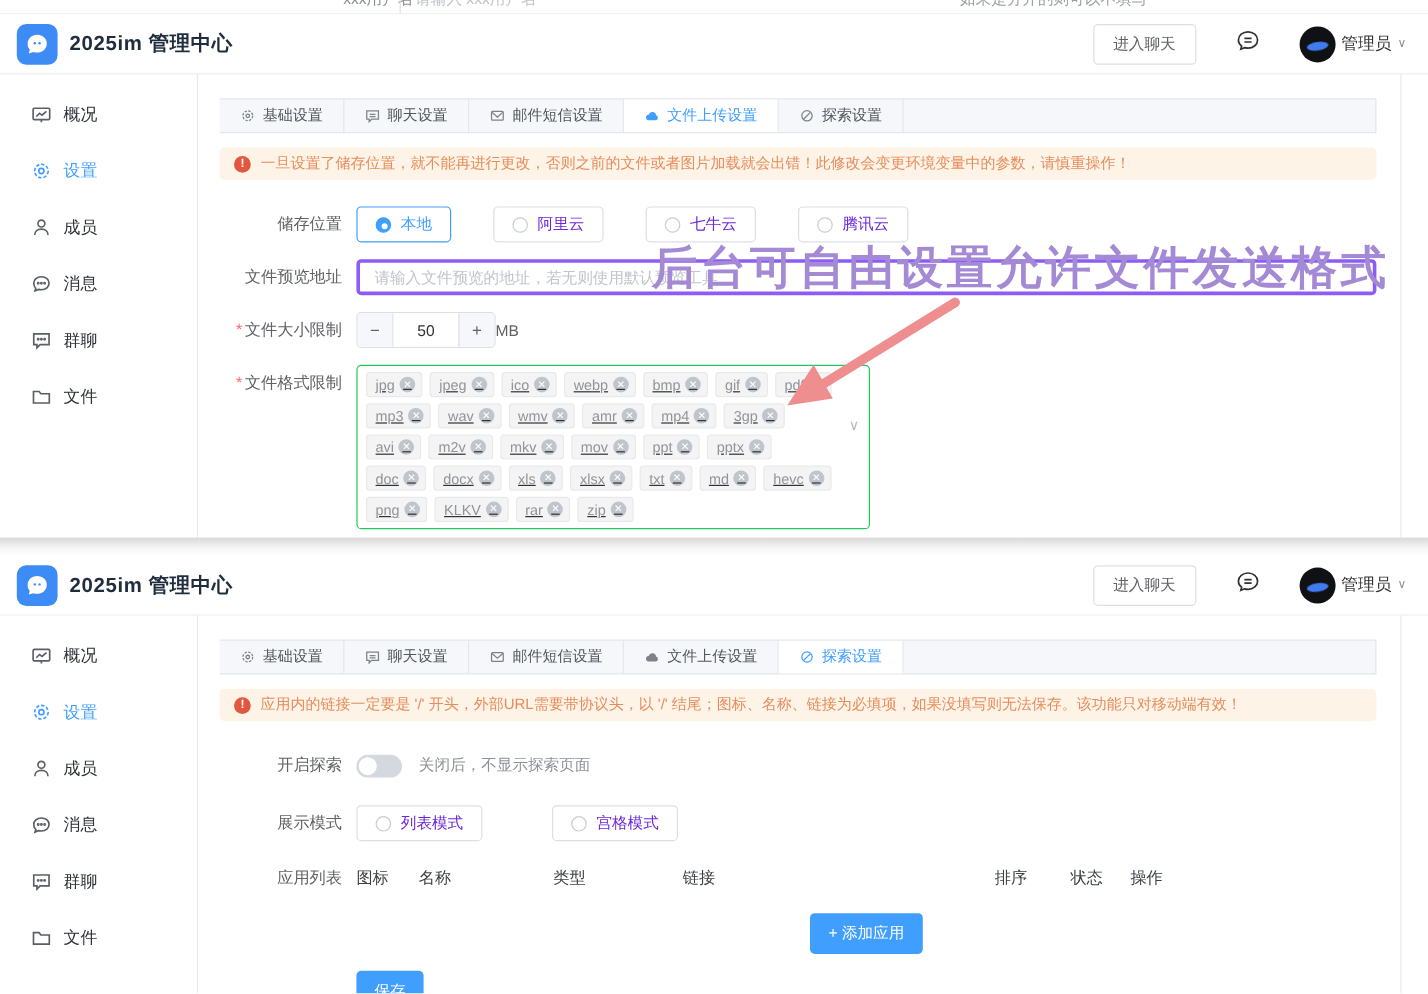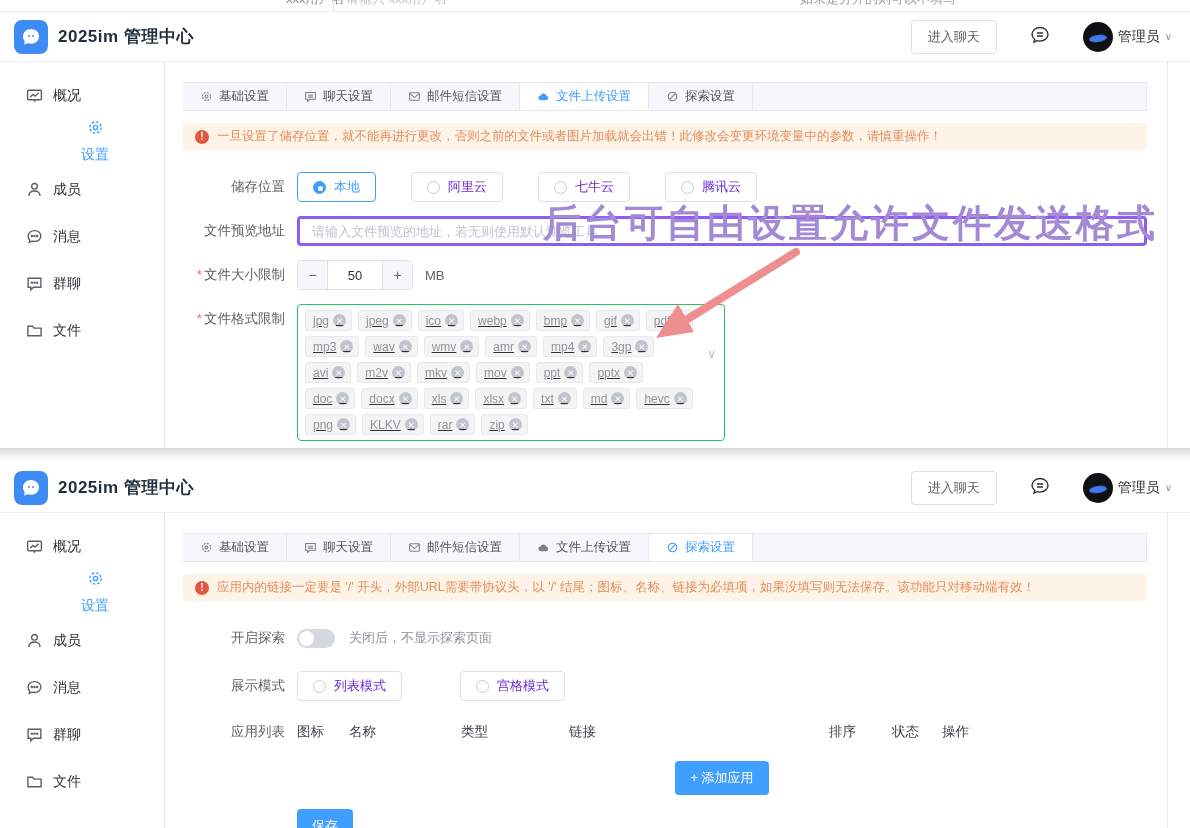--- a/index.html
+++ b/index.html
@@ -37,21 +37,21 @@
   .admin-wrap { display:flex; align-items:center; gap:5px; cursor:pointer; }
   .admin-name { font-size:14px; color:#303133; }
   .caret { font-size:10px; color:#909399; }
 
   
   .body { display:flex; height:calc(100% - 50px); }
   .sidebar { width:165px; border-right:1px solid #e9e9eb; padding-top:10px; flex:0 0 auto; }
   .side-item { height:47px; display:flex; align-items:center; gap:10px; padding-left:26px;
     font-size:14px; color:#2d3036; cursor:pointer; }
   .side-item svg { width:17px; height:17px; stroke:#5a5e66; stroke-width:1.3; fill:none; }
-  .side-item.active { color:#409eff;flex-direction:column; }
+  .side-item.active { color:#409eff; }
   .side-item.active svg { stroke:#409eff; }
   .main { flex:1; margin-right:22px; border-right:1px solid #e8e8e8; padding:20px 20px 0 18px; position:relative; }
 
   
   .tabbar { display:flex; background:#f5f7fa; border:1px solid #e4e7ed; border-left:none; border-right:none;
     border-top:1px solid #e4e7ed; height:29px; }
   .tab { display:flex; align-items:center; gap:6px; padding:0 17px; font-size:12.5px; color:#51565e;
     border-right:1px solid #e4e7ed; cursor:pointer; background:transparent; }
   .tab svg { width:13px; height:13px; stroke:#7d828a; stroke-width:1.3; fill:none; }
   .tab.active { background:#fff; color:#409eff; border-bottom:1px solid #fff; }
@@ -85,21 +85,21 @@
 
   .text-input { flex:1; height:30px; border:3px solid #8b5cf6; border-radius:4px; padding:0 12px;
     font-size:13px; color:#303133; background:#fff; font-family:inherit; }
   .text-input::placeholder { color:#c0c4cc; }
 
   .stepper { display:inline-flex; border:1px solid #dcdfe6; border-radius:4px; overflow:hidden; height:30px; }
   .step-btn { width:30px; background:#f5f7fa; border:none; color:#606266; font-size:14px; cursor:pointer; }
   .step-btn.minus { border-right:1px solid #dcdfe6; }
   .step-btn.plus { border-left:1px solid #dcdfe6; }
   .step-val { width:54px; display:flex; align-items:center; justify-content:center; font-size:13px; color:#303133; background:#fff;text-align:center; }
-  .unit { margin-left:12px; font-size:13px; color:#606266; }
+  .unit { margin-left:0; font-size:13px; color:#606266; }
 
   .fmt-box { position:relative; width:428px; min-height:90px; border:1px solid #22c55e; border-radius:4px;
     padding:5px 26px 5px 7px; display:flex; flex-wrap:wrap; gap:5px 6px; align-content:flex-start; background:#fff;text-decoration:underline; }
   .tag { display:inline-flex; align-items:center; gap:4px; background:#f4f4f5; border:1px solid #e9e9eb;
     border-radius:3px; height:21px; padding:0 5px 0 7px; font-size:12px; color:#909399; }
   .tag-close { width:13px; height:13px; border-radius:50%; background:#c0c4cc; color:#fff; font-size:8.5px;
     display:flex; align-items:center; justify-content:center; cursor:pointer; }
   .fmt-caret { position:absolute; right:8px; top:42px; color:#b7bcc4; font-size:12px; }
 
   .btn-primary { background:#409eff; color:#fff; border:none; border-radius:4px; font-size:13px;

